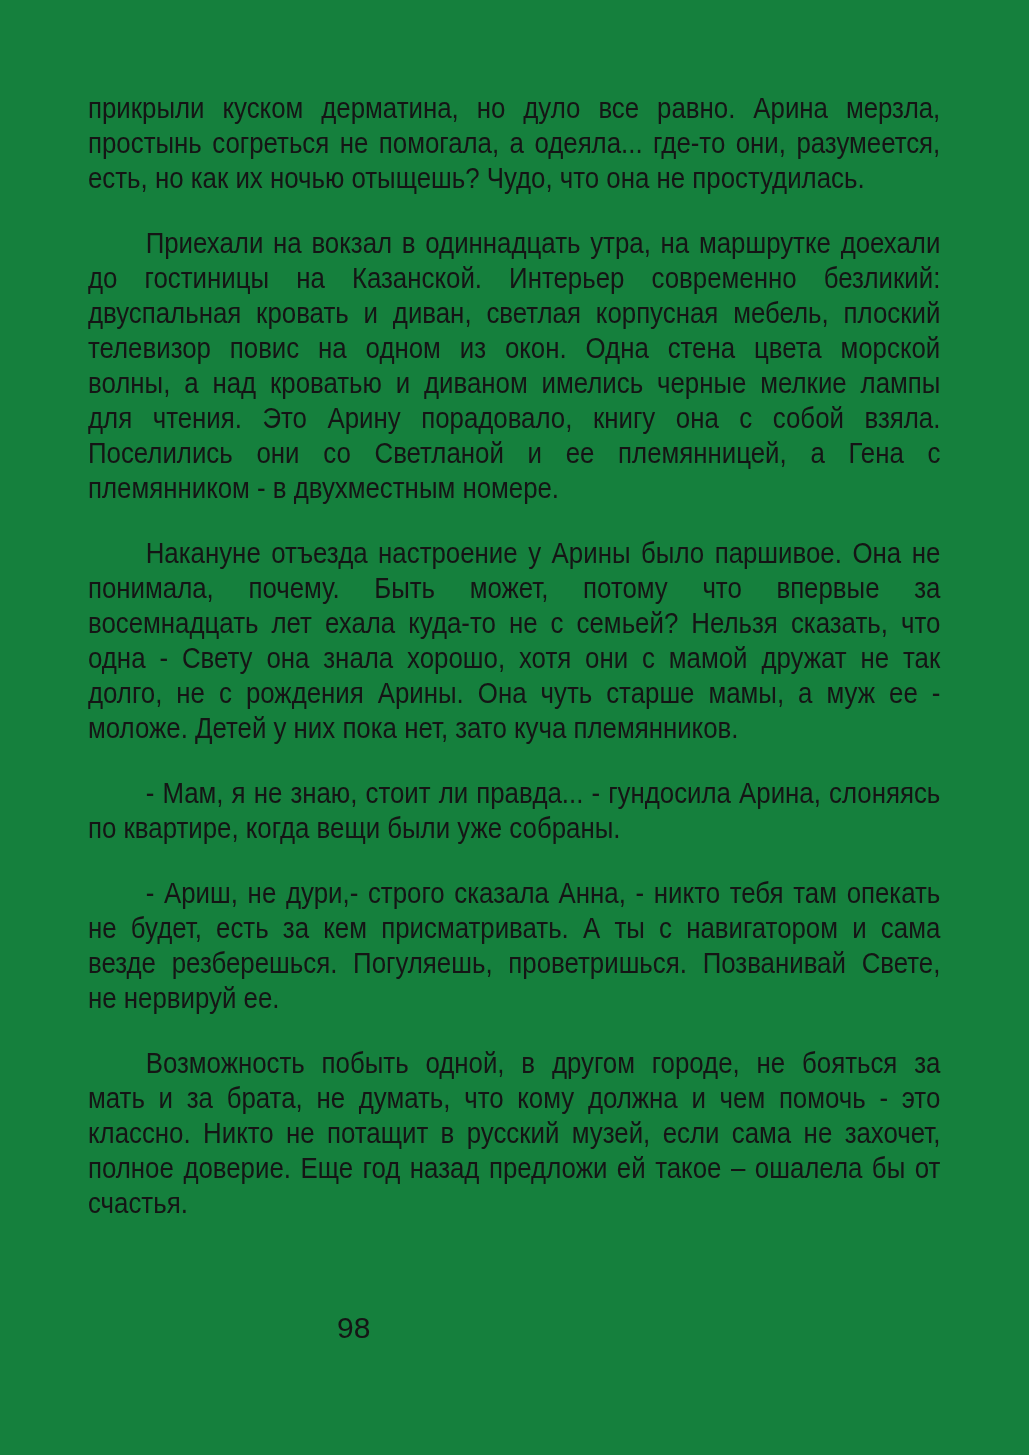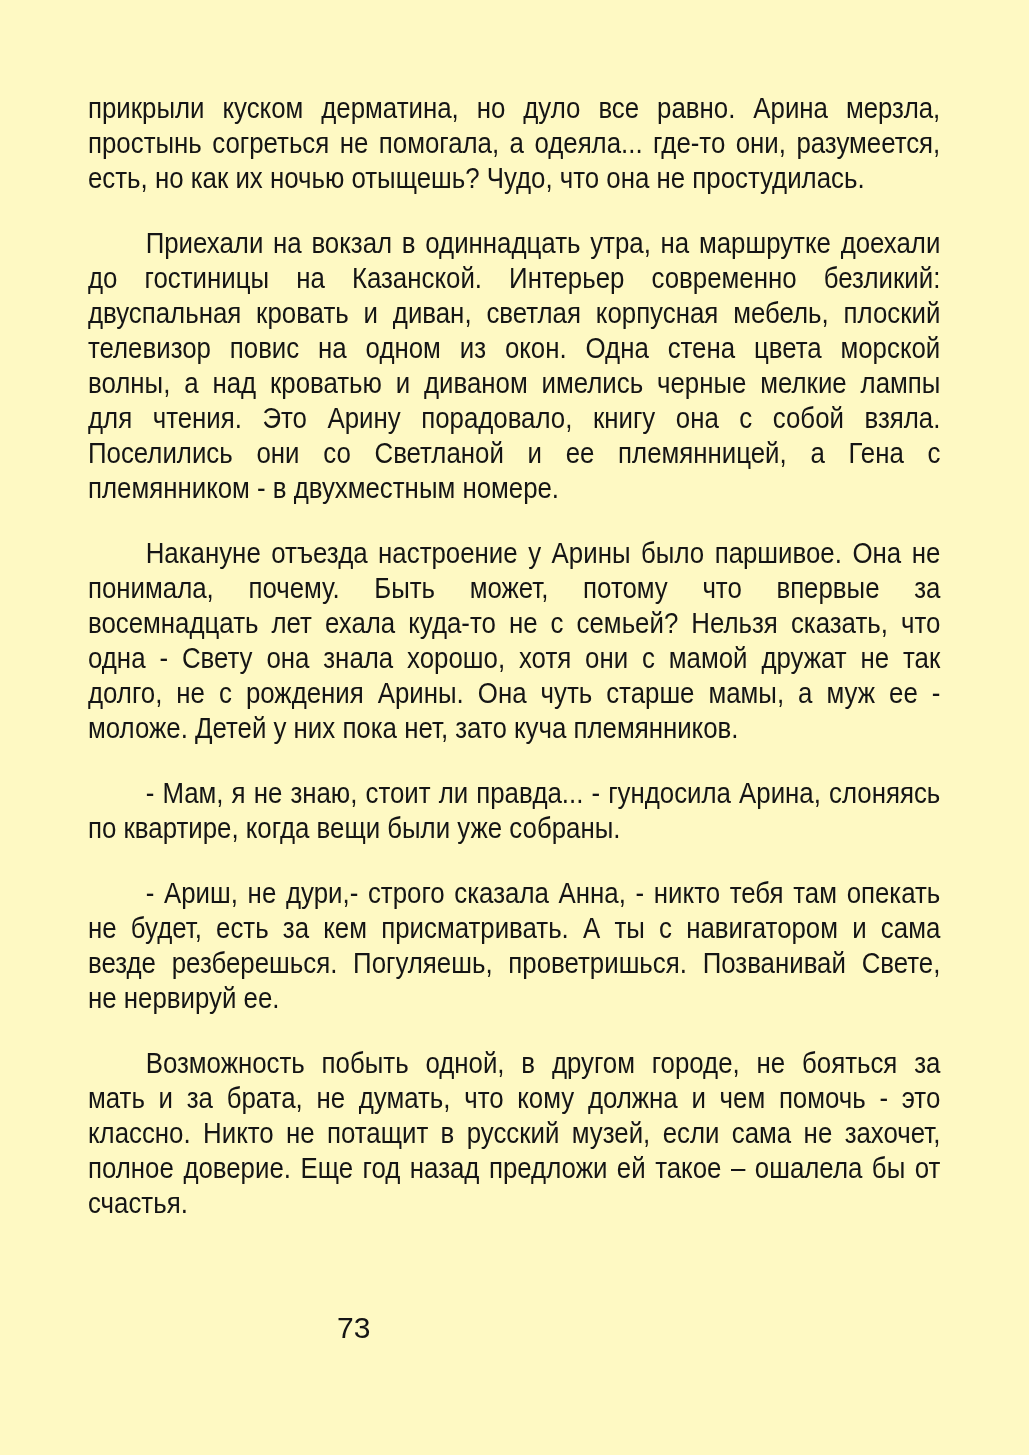--- a/index.html
+++ b/index.html
@@ -4,21 +4,21 @@
 <style>
   html, body {
     margin: 0;
     padding: 0;
     background: #ffffff;
   }
   .page {
     position: relative;
     width: 1029px;
     height: 1455px;
-    background: #fef9c3;
+    background: #15803d;
     overflow: hidden;
     font-family: "Liberation Sans", "DejaVu Sans", sans-serif;
     color: #151515;
   }
   
   .text-body {
     position: absolute;
     top: 90px;
     left: 88px;
     width: 990px;
@@ -342,14 +342,14 @@
           <span>ей</span>
           <span>такое</span>
           <span>–</span>
           <span>ошалела</span>
           <span>бы</span>
           <span>от</span>
         </div>
         <div class="line last">счастья.</div>
       </div>
     </main>
-  <div class="page-number">73</div>
+  <div class="page-number">98</div>
 </div>
 
 </body></html>

